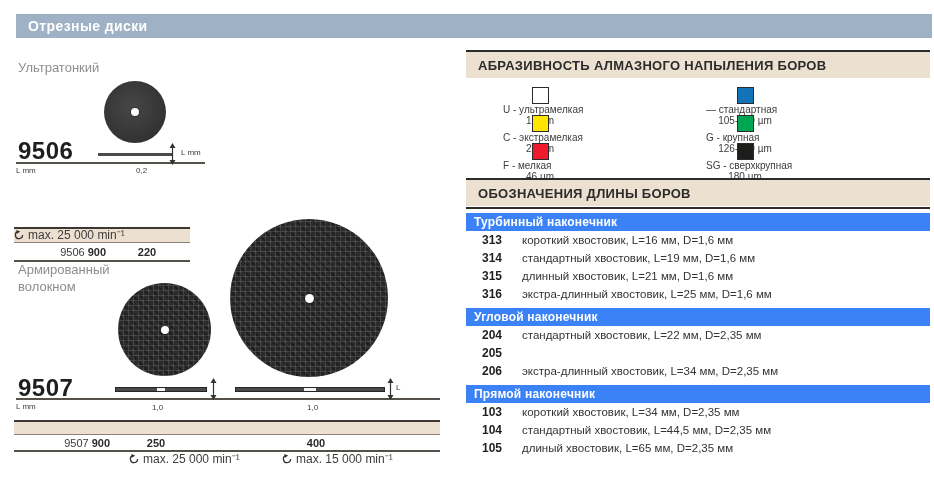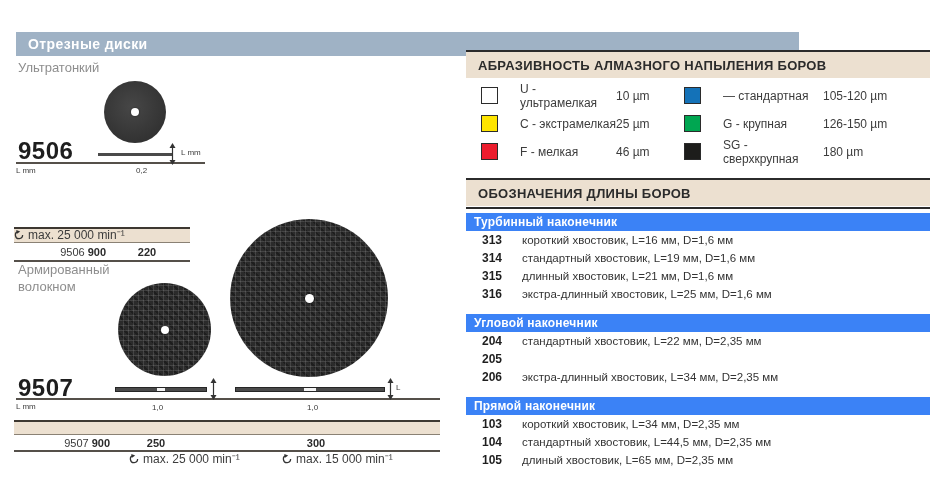--- a/index.html
+++ b/index.html
@@ -1,21 +1,21 @@
 <!DOCTYPE html>
 <html><head>
 <meta charset="utf-8">
 <style>
   html,body{margin:0;padding:0;background:#ffffff;}
   #page{position:relative;width:934px;height:500px;background:#ffffff;overflow:hidden;
         font-family:"Liberation Sans",sans-serif;color:#2b2b2b;}
   .abs{position:absolute;}
 
   
-  .title-bar{left:16px;top:32px;width:783px;height:24px;background:#9fb2c5;
+  .title-bar{left:16px;top:14px;width:916px;height:24px;background:#9fb2c5;
              color:#ffffff;font-weight:bold;font-size:14px;line-height:24px;
              padding-left:12px;box-sizing:border-box;letter-spacing:.4px;}
 
   
   .gray-label{color:#8e8e8e;font-size:13px;line-height:17px;}
   .product-code{font-size:24px;font-weight:bold;color:#1e1e1e;letter-spacing:.5px;}
   .hline{background:#55504a;height:2px;}
   .thinline{background:#4a4a4a;height:3px;}
   .tiny{font-size:8px;color:#3c3c3c;}
   .disc-plain{border-radius:50%;background:radial-gradient(circle at 45% 42%,#474747,#313131 75%);}
@@ -35,31 +35,31 @@
   .ptable .cell-prod{text-align:right;}
   .ptable .cell-size{text-align:center;font-weight:bold;color:#2b2b2b;}
   .bold{font-weight:bold;color:#2b2b2b;margin-left:3px;}
   .speed{display:flex;align-items:center;gap:4px;font-size:12px;color:#3c3c3c;white-space:nowrap;}
 
   
   .section-header{background:#ece0d0;border-top:2px solid #2b2b2b;height:28px;
                   box-sizing:border-box;display:flex;align-items:center;padding-left:12px;
                   font-weight:bold;font-size:13px;color:#2b2b2b;letter-spacing:.3px;}
   .legend-col{display:flex;flex-direction:column;gap:11px;}
-  .legend-row{display:flex;align-items:center;font-size:12px;color:#3c3c3c;height:17px;}
+  .legend-row{display:flex;align-items:center;font-size:10px;color:#3c3c3c;height:17px;flex-direction:column;}
   .swatch{width:15px;height:15px;border:1px solid #2b2b2b;flex:0 0 auto;}
   .legend-label{margin-left:22px;}
   .legend-value{margin-left:0;}
   .lg1 .legend-label{width:96px;}
   .lg2 .legend-label{width:100px;}
 
   .lengths-table{border-top:2px solid #2b2b2b;padding-top:4px;box-sizing:border-box;}
   .sub-header{background:#3b82f6;color:#ffffff;font-weight:bold;font-size:12px;height:18px;
               display:flex;align-items:center;padding-left:8px;letter-spacing:.2px;}
-  .sub-header.mt{margin-top:11px;}
+  .sub-header.mt{margin-top:5px;}
   .len-row{display:flex;align-items:center;height:18px;padding-left:16px;font-size:11.5px;color:#333333;}
   .len-code{font-weight:bold;font-size:12px;color:#1e1e1e;width:40px;flex:0 0 auto;}
 </style>
 </head>
 <body>
 
 <div id="page">
 
   <div class="abs title-bar">Отрезные диски</div>
 
@@ -133,21 +133,21 @@
   <div class="abs tiny" style="left:152px;top:403px;">1,0</div>
   <div class="abs tiny" style="left:307px;top:403px;">1,0</div>
 
   <div class="abs ptable" style="left:14px;top:420px;width:426px;">
     <div class="band" style="height:12px;"></div>
     <div class="prow" style="height:15px;">
       <div class="cell-prod" style="width:96px;">
         <span>9507</span><span class="bold">900</span>
       </div>
       <div class="cell-size" style="width:92px;">250</div>
-      <div class="cell-size" style="width:228px;">300</div>
+      <div class="cell-size" style="width:228px;">400</div>
     </div>
   </div>
 
   <div class="abs speed" style="left:129px;top:450px;">
     <svg width="10" height="10" viewBox="0 0 10 10">
       <path d="M 8.6 5 A 3.6 3.6 0 1 1 4.2 1.5" fill="none" stroke="#333" stroke-width="1.3"></path>
       <polygon points="2.2,0 6.2,1.6 3.0,3.8" fill="#333"></polygon>
     </svg>
     <span>max. 25 000 min⁻¹</span>
   </div>

